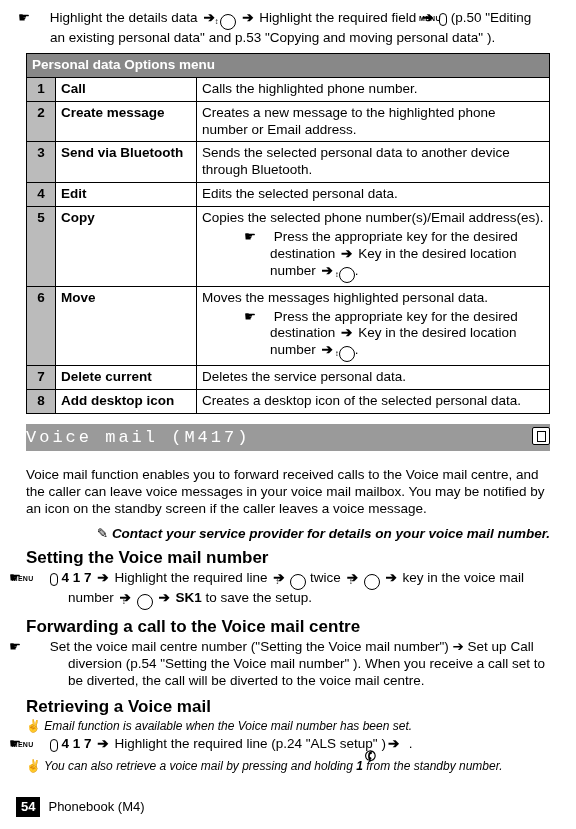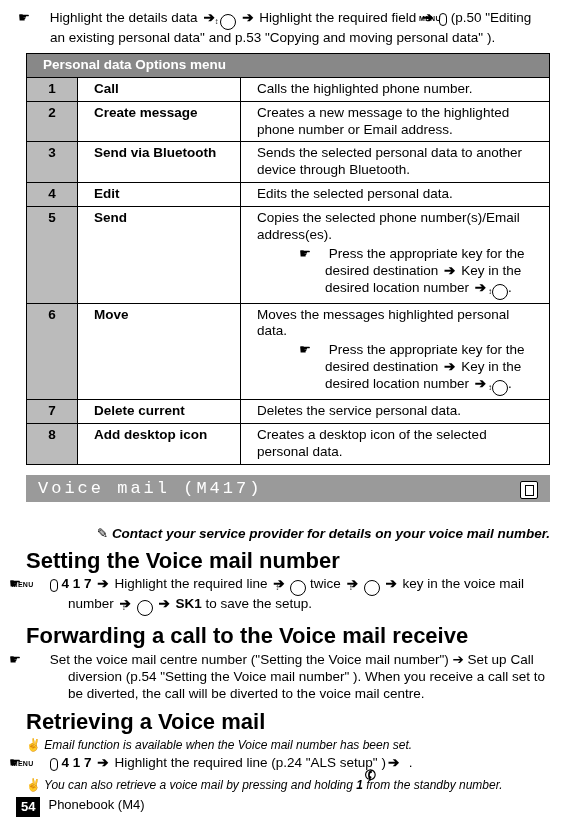--- a/index.html
+++ b/index.html
@@ -55,21 +55,21 @@
     letter-spacing:0.3px;
   }
   table.options {
     border-collapse: collapse;
     width: 100%;
     margin-top: 4px;
     margin-bottom: 10px;
   }
   table.options th, table.options td {
     border: 1px solid #000;
-    padding: 3px 16px;
+    padding: 3px 5px;
     vertical-align: top;
     text-align: left;
   }
   table.options .hdr {
     background: #888;
     color: #fff;
     font-weight: bold;
   }
   table.options .numcell {
     background: #bbb;
@@ -86,25 +86,25 @@
     text-indent: -20px;
     margin-top: 2px;
     margin-left: 48px;
   }
   .section-bar {
     background: #9a9a9a;
     color: #fff;
     font-family: "Courier New", monospace;
     letter-spacing: 3px;
     font-size: 17px;
-    padding: 3px 12px;
-    margin: 4px 0 24px 0;
+    padding: 3px 0;
+    margin: 4px 0 16px 0;
     display:flex;
     justify-content: space-between;
-    align-items:flex-end;
+    align-items:flex-start;
   }
   .section-bar .end-icon {
     display:inline-block;
     width:16px;height:16px;
     background:#fff;
     border:1px solid #000;
     border-radius:2px;
     position:relative;
   }
   .section-bar .end-icon::after{
@@ -117,21 +117,21 @@
   .note-hand {
     padding-left: 22px;
     text-indent: -22px;
     font-style: italic;
     font-weight: bold;
     margin: 2px 0 4px 0;
     text-align: right;
   }
   .note-hand .handglyph { font-style: normal; font-weight: normal; }
   h3.sub {
-    font-size: 22px;
+    font-size: 17px;
     font-weight: bold;
     margin: 2px 0 2px 0;
   }
   .step {
     padding-left: 42px;
     text-indent: -42px;
     margin-bottom: 6px;
   }
   .tiny-note {
     font-style: italic;
@@ -139,20 +139,21 @@
     padding-left: 22px;
     text-indent: -22px;
     margin: 2px 0;
   }
   .tiny-note .leadglyph { font-style: normal; }
   .footer {
     position: absolute;
     bottom: 12px;
     left: 16px;
     display:flex;
+    align-items:center;
     gap:8px;
     font-size:13px;
   }
   .pgnum {
     background:#000;
     color:#fff;
     font-weight:bold;
     padding:2px 5px;
   }
   .bold1 { font-weight: bold; }
@@ -200,21 +201,21 @@
       <td class="namecell">Send via Bluetooth</td>
       <td>Sends the selected personal data to another device through Bluetooth.</td>
     </tr>
     <tr>
       <td class="numcell">4</td>
       <td class="namecell">Edit</td>
       <td>Edits the selected personal data.</td>
     </tr>
     <tr>
       <td class="numcell">5</td>
-      <td class="namecell">Send</td>
+      <td class="namecell">Copy</td>
       <td>
         <span>Copies the selected phone number(s)/Email address(es).</span>
         <div class="sub-hand">
           <span class="hand">☛</span>
           <span>Press the appropriate key for the desired destination</span>
           <span class="arrow">➔</span>
           <span>Key in the desired location number</span>
           <span class="arrow">➔</span>
           <span class="icon-circle">↕</span><span>.</span>
         </div>
@@ -246,20 +247,21 @@
       <td>Creates a desktop icon of the selected personal data.</td>
     </tr>
   </tbody>
     </table>
 
   <div class="section-bar">
     <span>Voice mail (M417)</span>
     <span class="end-icon"></span>
   </div>
 
+  <p class="para">Voice mail function enables you to forward received calls to the Voice mail centre, and the caller can leave voice messages in your voice mail mailbox. You may be notified by an icon on the standby screen if the caller leaves a voice message.</p>
 
   <div class="note-hand">
     <span class="handglyph">✎</span>
     <span>Contact your service provider for details on your voice mail number.</span>
   </div>
 
   <h3 class="sub">Setting the Voice mail number</h3>
   <div class="step">
     <span class="hand">☛</span>
     <span class="icon-menu">MENU</span>
@@ -272,21 +274,21 @@
     <span class="arrow">➔</span>
     <span class="icon-circle">↕</span>
     <span class="arrow">➔</span>
     <span>key in the voice mail number</span>
     <span class="arrow">➔</span>
     <span class="icon-circle">↕</span>
     <span class="arrow">➔</span>
     <span class="bold1">SK1</span><span> to save the setup.</span>
   </div>
 
-  <h3 class="sub">Forwarding a call to the Voice mail receive</h3>
+  <h3 class="sub">Forwarding a call to the Voice mail centre</h3>
   <div class="step">
     <span class="hand">☛</span>
     <span>Set the voice mail centre number ("Setting the Voice mail number") ➔ Set up Call diversion (p.54 "Setting the Voice mail number" ). When you receive a call set to be diverted, the call will be diverted to the voice mail centre.</span>
   </div>
 
   <h3 class="sub">Retrieving a Voice mail</h3>
   <div class="tiny-note">
     <span class="leadglyph">✌</span>
     <span>Email function is available when the Voice mail number has been set.</span>
   </div>

